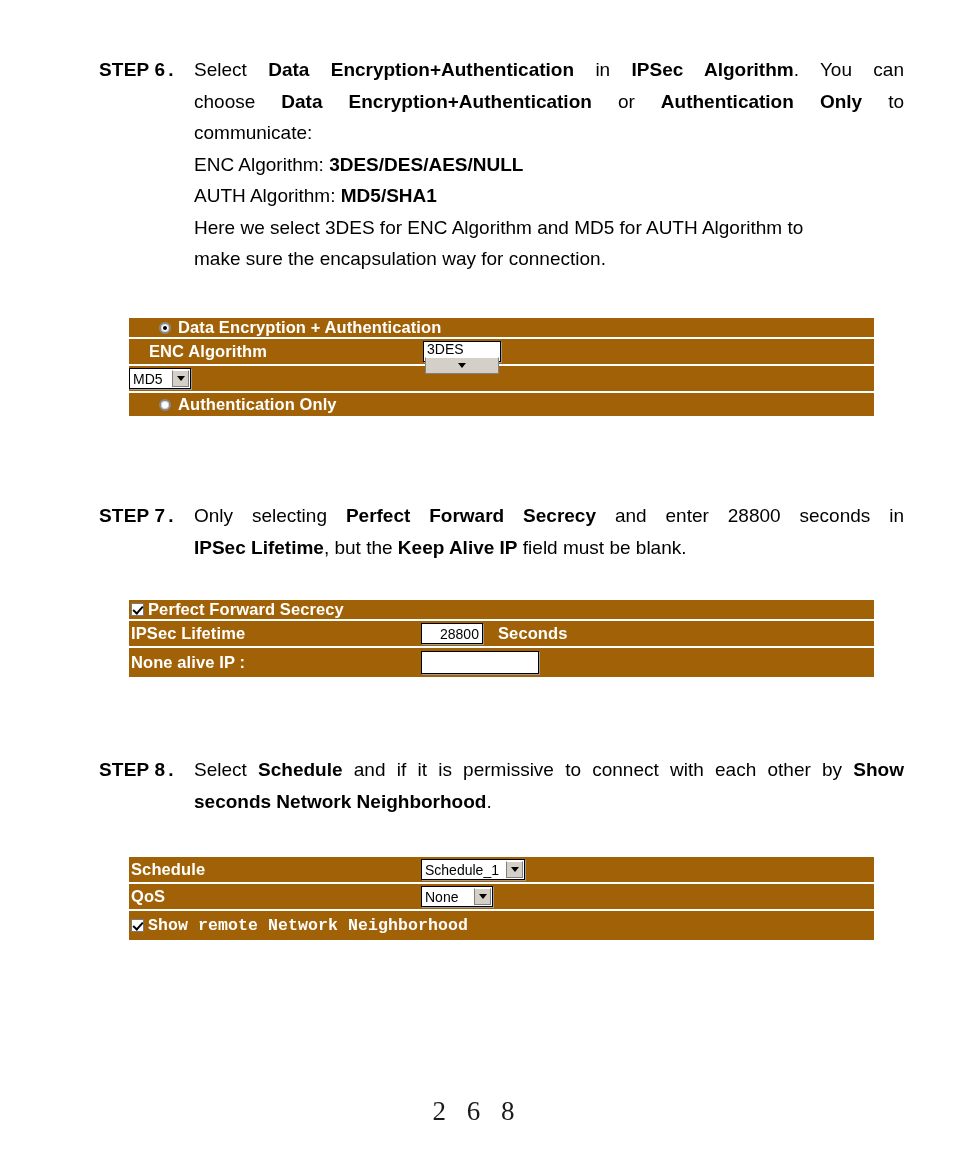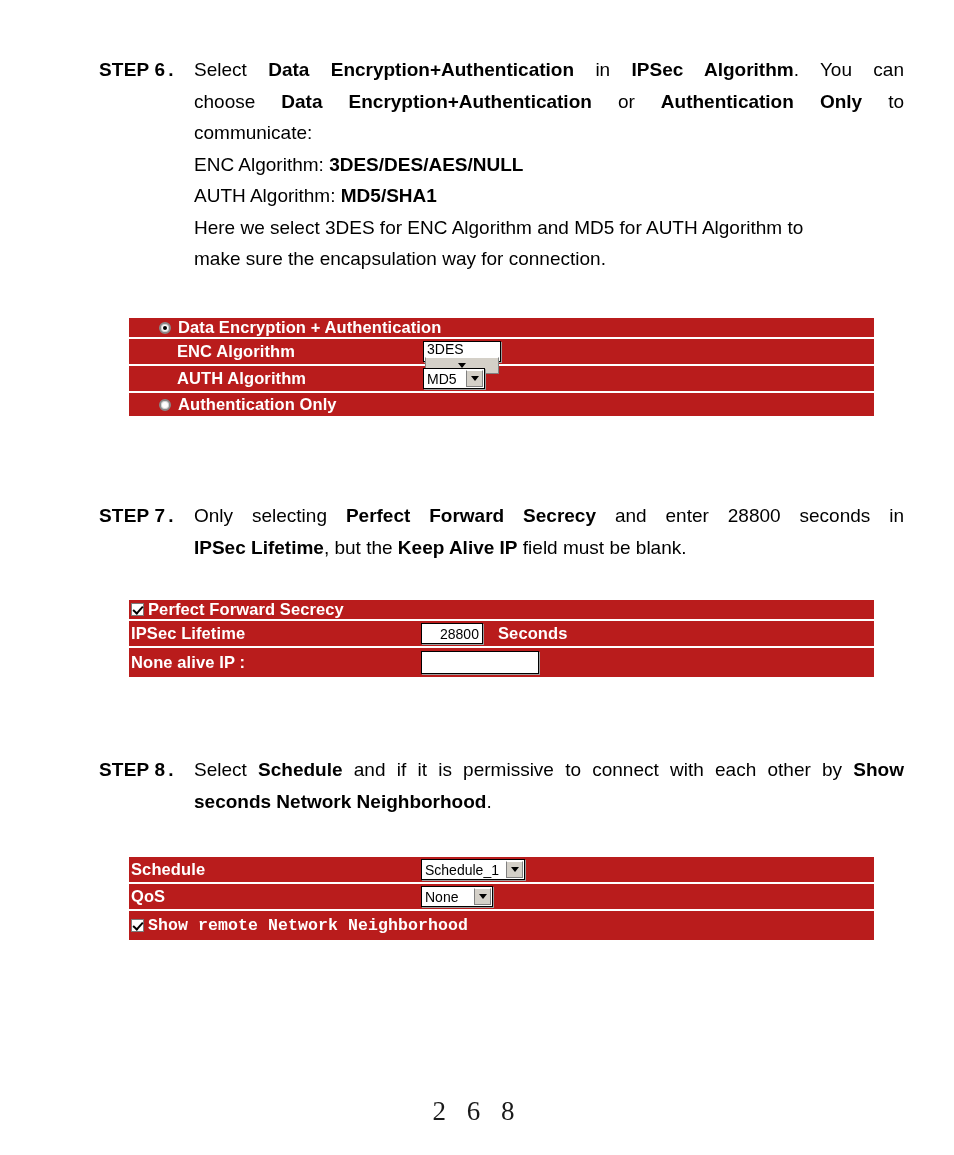--- a/index.html
+++ b/index.html
@@ -55,21 +55,21 @@
   .step-body b {
     font-weight: bold;
   }
 
   
   .panel {
     position: absolute;
     background: #ffffff;
   }
   .prow {
-    background: #b91c1c;
+    background: #a16207;
     color: #ffffff;
     font-size: 16.5px;
     font-weight: bold;
     display: flex;
     align-items: center;
     border-bottom: 2px solid #ffffff;
     box-sizing: border-box;
     letter-spacing: 0.1px;
   }
   .prow:last-child {
@@ -84,21 +84,21 @@
   .plabel {
     white-space: nowrap;
   }
   .pctl {
     display: flex;
     align-items: center;
   }
 
   
   .indent .plabel {
-    padding-left: 48px;
+    padding-left: 20px;
   }
   .indent .chkrow .plabel {
     padding-left: 0;
   }
   .flush .plabel {
     padding-left: 2px;
   }
 
   
   .col-a {
@@ -291,23 +291,20 @@
       <span class="select sel-3des">
         <span class="sv">3DES</span>
         <span class="sbtn">
             <span class="caret"></span>
           </span>
       </span>
     </span>
   </div>
 
   <div class="prow prow-f">
-    <span class="col-a">
-        <span class="plabel">AUTH Algorithm</span>
-      </span>
     <span class="pctl">
       <span class="select sel-md5">
         <span class="sv">MD5</span>
         <span class="sbtn">
             <span class="caret"></span>
           </span>
       </span>
     </span>
   </div>
 

